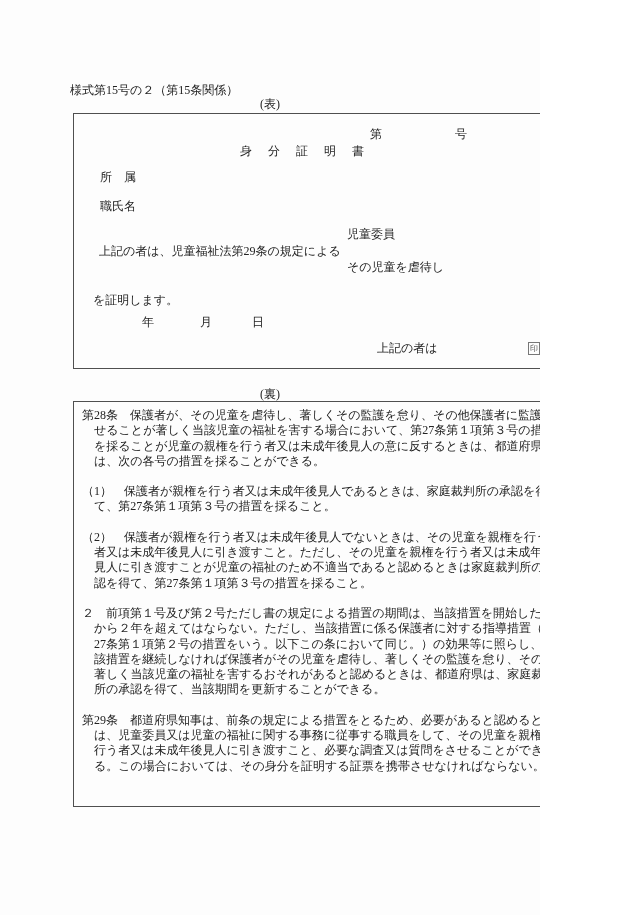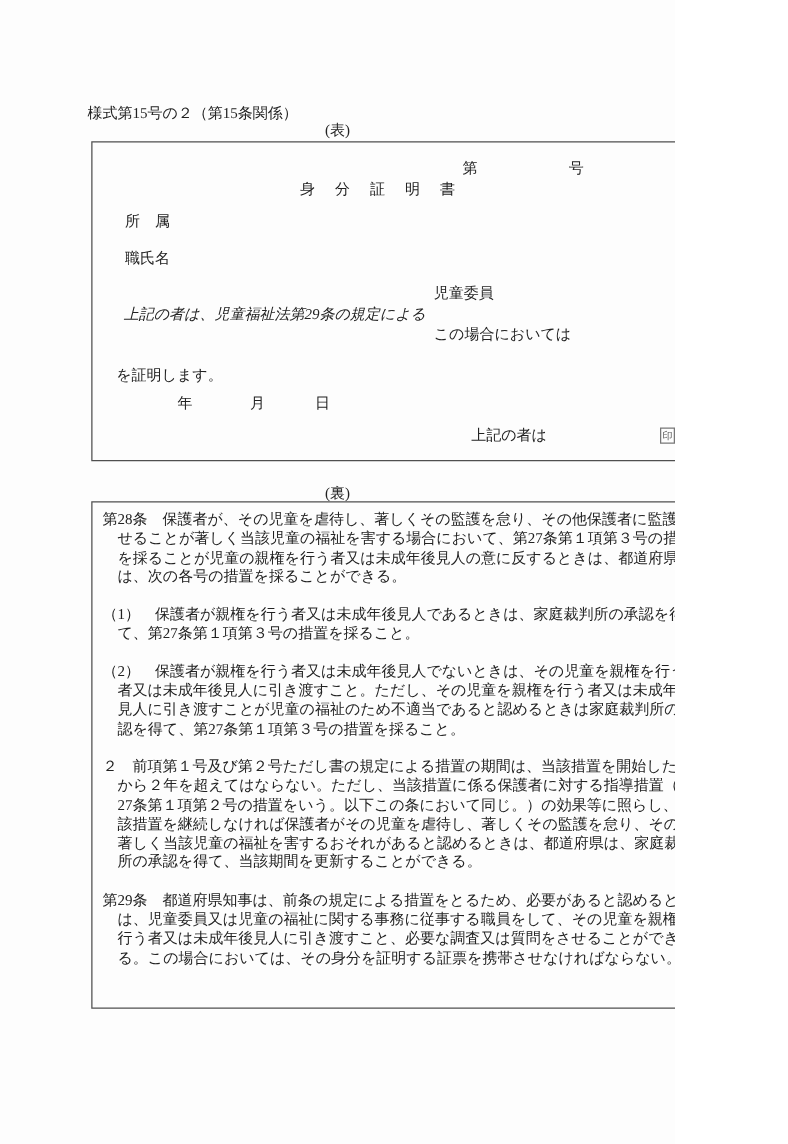--- a/index.html
+++ b/index.html
@@ -19,21 +19,21 @@
   .front-box{
     position:absolute;left:73px;top:113px;width:493px;height:256px;
     border:1px solid #4f4f4f;box-sizing:border-box;font-size:12px;background:#fdfdfd;
   }
   .pos{position:absolute;white-space:nowrap;}
   .no-prefix{left:296px;top:12px;}
   .no-suffix{left:381px;top:12px;}
   .cert-title{left:166px;top:29px;letter-spacing:2px;}
   .affiliation{left:26px;top:55px;}
   .name-label{left:26px;top:84px;}
-  .certify-prefix{left:25px;top:129px;font-style:italic;}
+  .certify-prefix{left:25px;top:129px;}
   .role1{left:273px;top:112px;}
   .role2a{left:273px;top:129px;}
   .role2b{left:273px;top:145px;}
   .certify-suffix{left:19px;top:178px;}
   .date-year{left:68px;top:200px;}
   .date-month{left:126px;top:200px;}
   .date-day{left:178px;top:200px;}
   .issuer{left:303px;top:226px;}
   .seal{
     left:454px;top:228px;font-size:8px;line-height:9px;
@@ -63,21 +63,21 @@
   <div class="side-label front-side-label">(表)</div>
 
   <div class="front-box">
     <span class="pos no-prefix">第</span>
     <span class="pos no-suffix">号</span>
     <div class="pos cert-title">身　分　証　明　書</div>
     <div class="pos affiliation">所　属</div>
     <div class="pos name-label">職氏名</div>
     <div class="pos certify-prefix">上記の者は、児童福祉法第29条の規定による</div>
     <div class="pos role1">児童委員</div>
-    <div class="pos role2b">この場合においては</div>
+    <div class="pos role2b">その児童を虐待し</div>
     <div class="pos certify-suffix">を証明します。</div>
     <span class="pos date-year">年</span>
     <span class="pos date-month">月</span>
     <span class="pos date-day">日</span>
     <div class="pos issuer">上記の者は</div>
     <div class="pos seal">印</div>
   </div>
 
   <div class="side-label back-side-label">(裏)</div>
 

